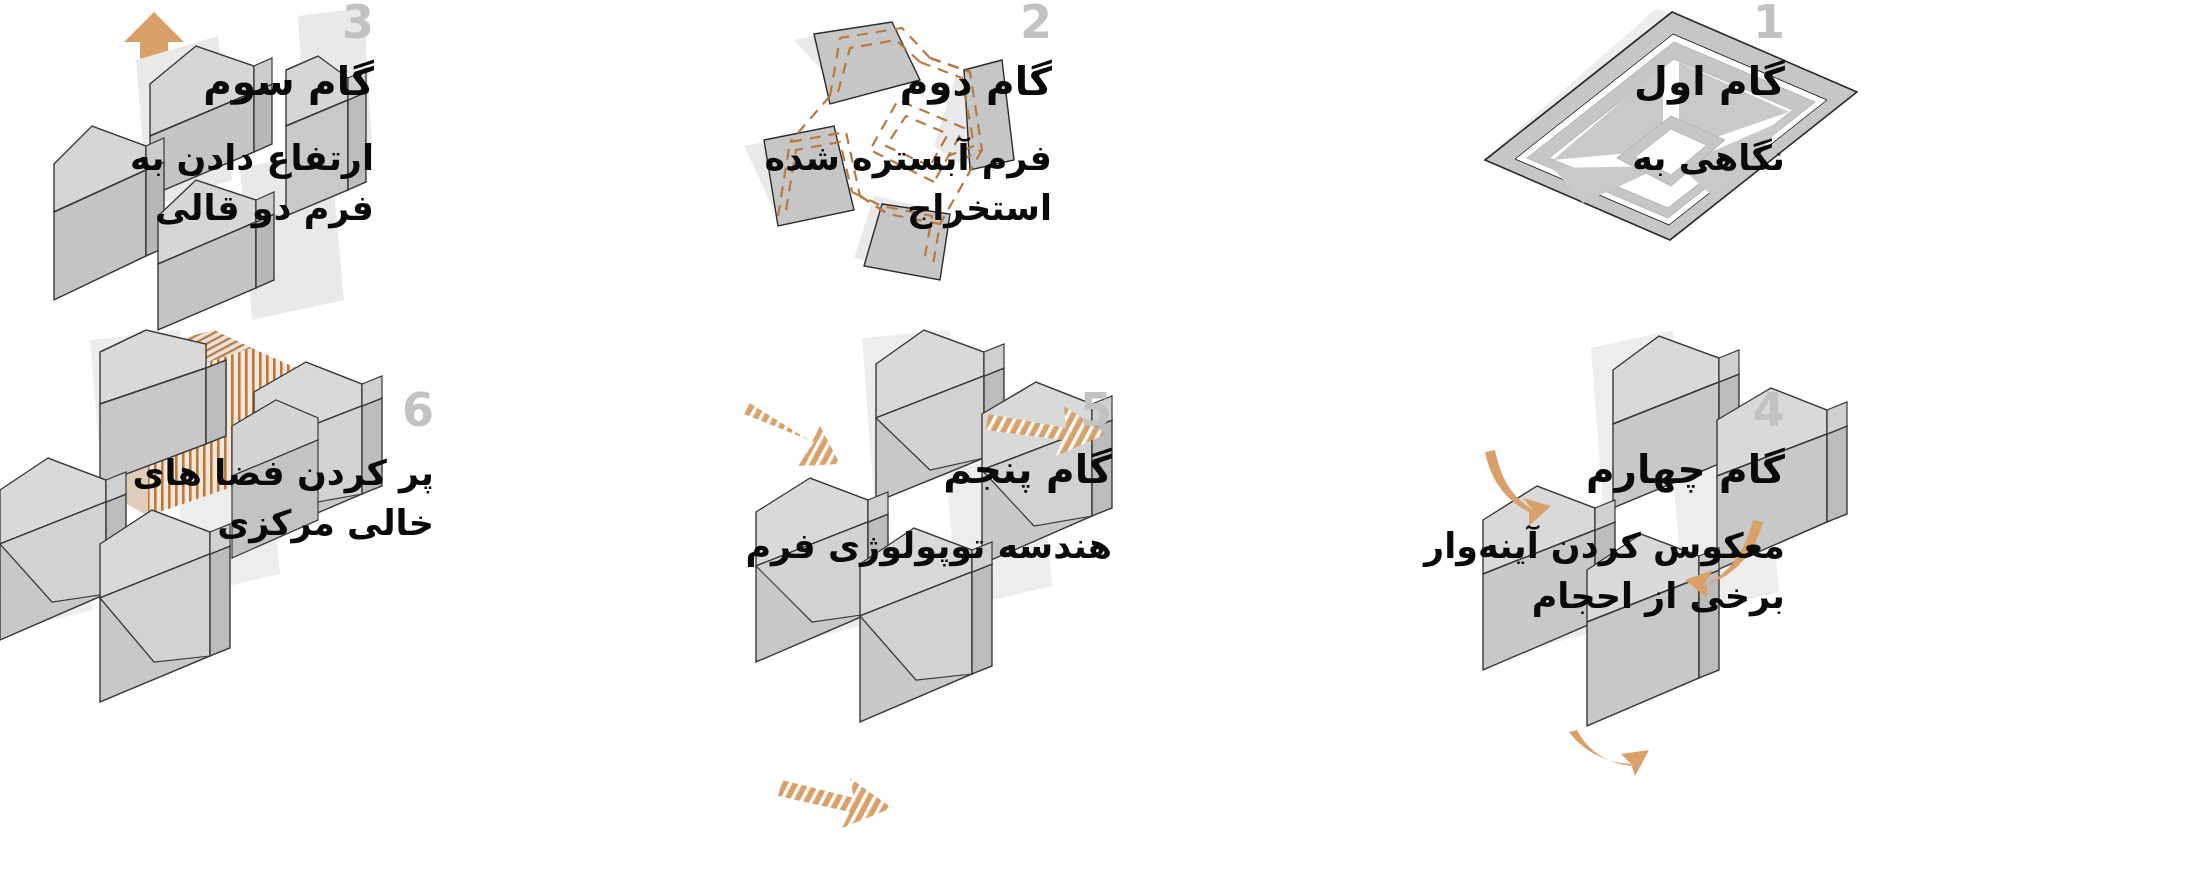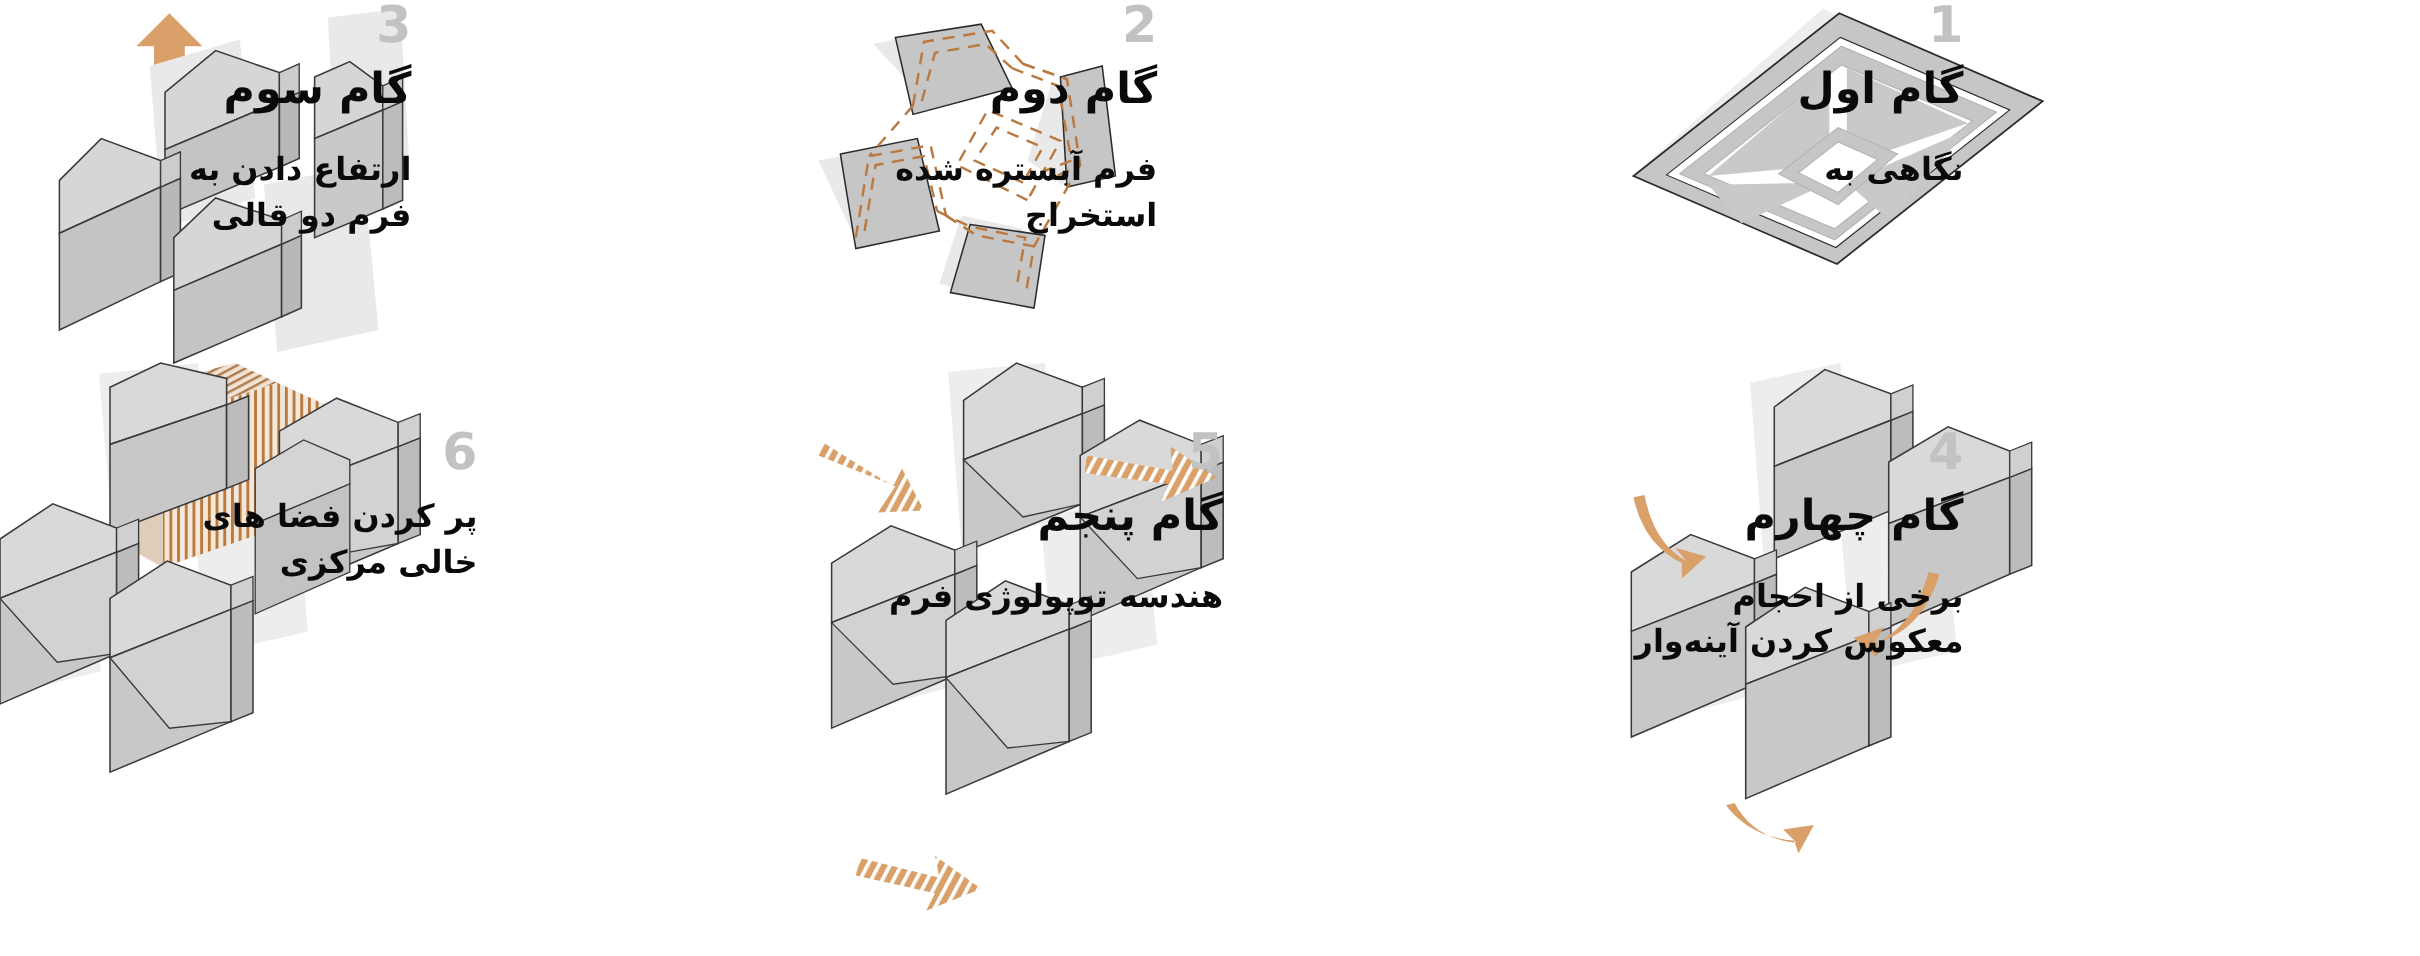--- a/index.html
+++ b/index.html
@@ -26,21 +26,21 @@
   .step-num{
     font-size:46px;font-weight:bold;color:#c2c2c2;
     line-height:0.9;margin:0 0 18px 0;letter-spacing:0;
     direction:ltr;text-align:right;
   }
   .step-title{
     font-size:39px;font-weight:bold;color:#0a0a0a;
     line-height:1.1;margin:0 0 30px 0;white-space:nowrap;
   }
   .step-desc{
-    font-size:29px;font-weight:bold;color:#0a0a0a;
+    font-size:35px;font-weight:bold;color:#0a0a0a;
     line-height:1.42;margin:0;
   }
   .step-desc .ln{display:block;white-space:nowrap;}
 
   
   .p1 .textblock{right:415px;top:2px;}
   .p2 .textblock{right:415px;top:2px;}
   .p3 .textblock{right:360px;top:2px;}
   .p4 .textblock{right:415px;top:60px;}
   .p5 .textblock{right:355px;top:60px;}
@@ -226,22 +226,22 @@
         </g>
         <g fill="#d9a06a">
           <path d="M110,400 C120,420 140,434 166,436 L154,424 L182,420 L168,446 L164,434 C134,432 114,418 102,402 Z"></path>
         </g>
       </svg>
     </div>
     <div class="textblock">
       <div class="step-num">4</div>
       <div class="step-title">گام چهارم</div>
       <div class="step-desc">
+        <span class="ln">معکوس کردن آینه‌وار</span>
         <span class="ln">برخی از احجام</span>
-        <span class="ln">معکوس کردن آینه‌وار</span>
       </div>
     </div>
   </div>
 
   <div class="panel p5">
     <div class="art">
       <svg width="733" height="539" viewBox="0 0 733 539">
         <defs>
           <pattern id="stripeArrow" width="9" height="9" patternUnits="userSpaceOnUse" patternTransform="rotate(28)">
             <rect width="9" height="9" fill="#d9a06a"></rect>

